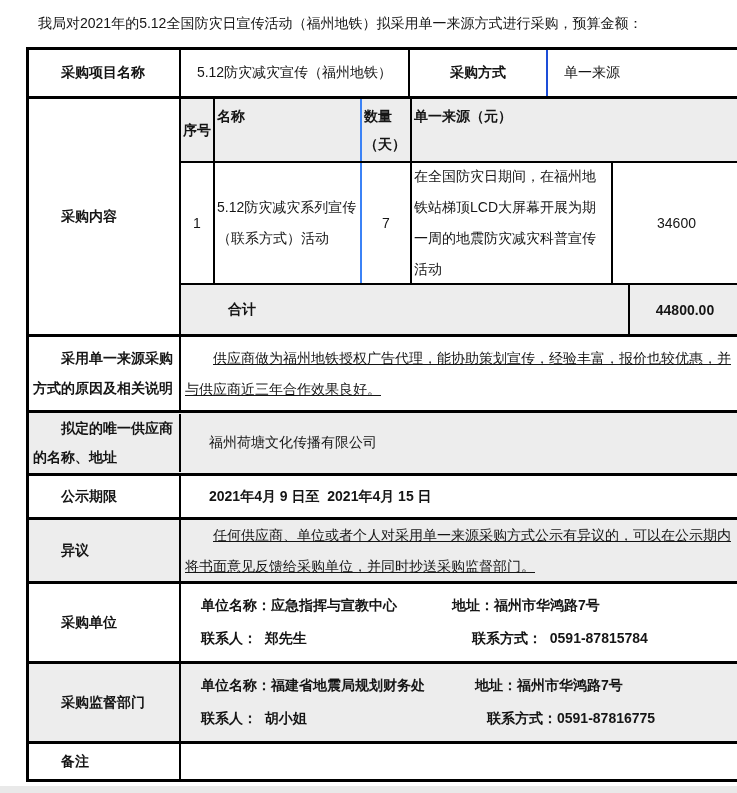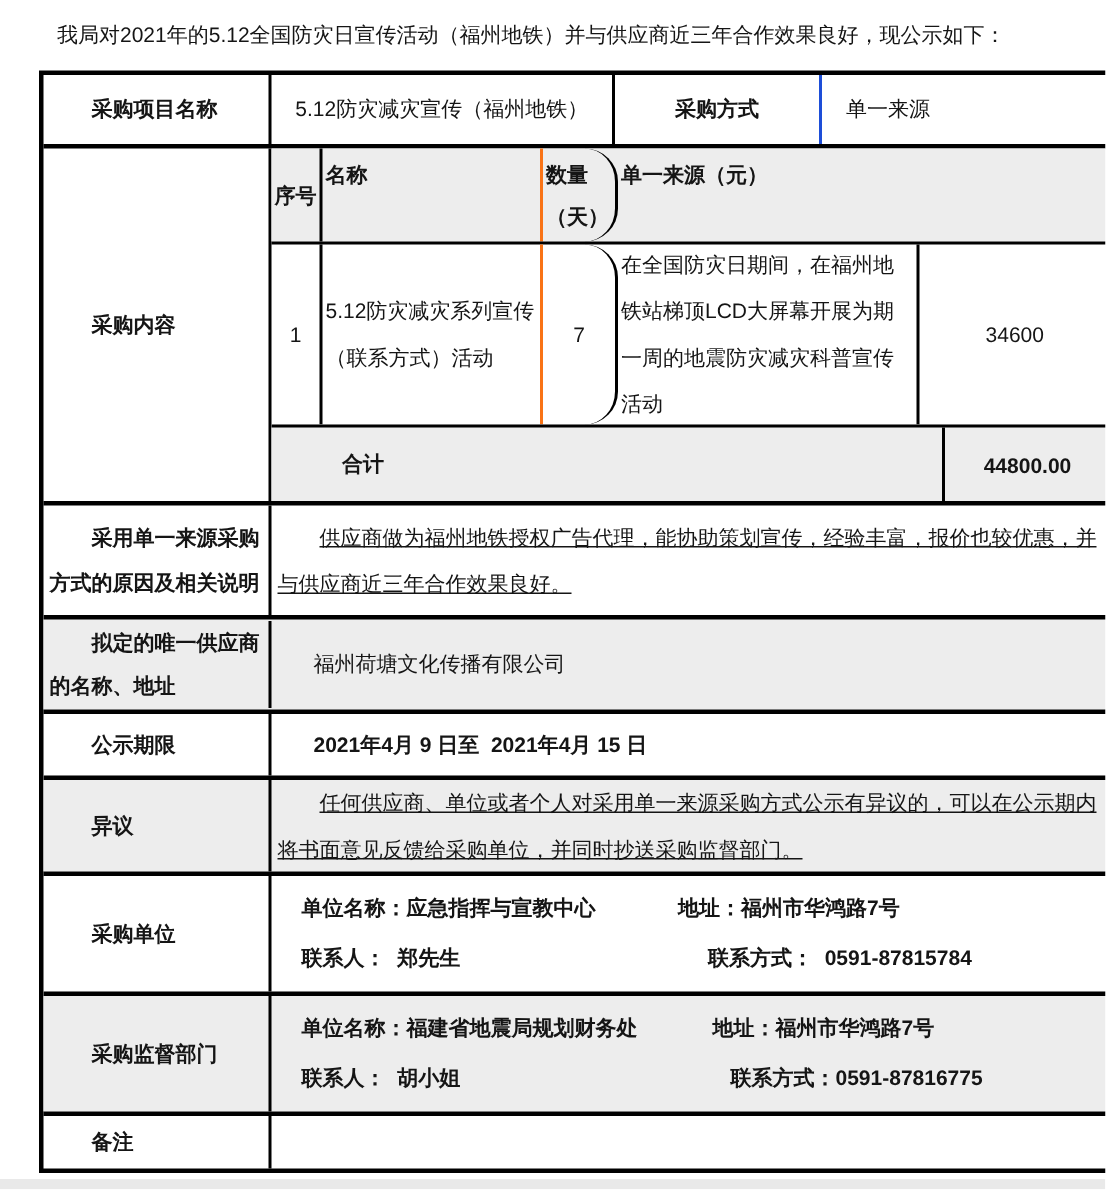--- a/index.html
+++ b/index.html
@@ -26,22 +26,22 @@
   .r-i{height:38px;}
   
   .ca1{flex:0 0 229px;border-right:2px solid #000;display:flex;align-items:center;justify-content:center;}
   .ca2{flex:0 0 138px;border-right:2px solid #1d4ed8;display:flex;align-items:center;justify-content:center;font-weight:bold;}
   .ca3{flex:1;display:flex;align-items:center;padding-left:16px;}
   
   .b-right{flex:1;display:flex;flex-direction:column;}
   .srow{display:flex;border-top:2px solid #000;}
   .srow.first{border-top:none;}
   .c-no{flex:0 0 34px;border-right:2px solid #000;display:flex;align-items:center;justify-content:center;}
-  .c-name{flex:0 0 147px;border-right:2px solid #f97316;display:flex;align-items:center;}
-  .c-qty{flex:0 0 50px;border-right:2px solid #000;border-radius:22px;}
+  .c-name{flex:0 0 147px;border-right:2px solid #3b82f6;display:flex;align-items:center;}
+  .c-qty{flex:0 0 50px;border-right:2px solid #000;}
   .c-spec{flex:0 0 201px;border-right:2px solid #000;display:flex;align-items:center;}
   .c-budget{flex:1;display:flex;align-items:center;justify-content:center;}
   .hrow{height:62px;font-weight:bold;}
   .hrow .hcell{padding:3px 2px;line-height:2.0;}
   .hrow .c-name,.hrow .c-spec{align-items:flex-start;}
   .hrow .c-budget{align-items:flex-start;justify-content:flex-start;}
   .irow{height:122px;}
   .irow .c-name p,.irow .c-spec p{margin:0;padding:0 2px;line-height:2.2;}
   .irow .c-qty{display:flex;align-items:center;justify-content:center;}
   .trow{flex:1;font-weight:bold;padding-left:11px;}
@@ -61,21 +61,21 @@
   .w271{width:271px;}
   .w274{width:274px;}
   .w286{width:286px;}
   .strip{position:absolute;left:0;bottom:0;width:737px;height:7px;background:#e9e9e9;}
 </style>
 </head>
 <body>
 
 <div class="page">
 
-  <p class="intro">我局对2021年的5.12全国防灾日宣传活动（福州地铁）并与供应商近三年合作效果良好，现公示如下：</p>
+  <p class="intro">我局对2021年的5.12全国防灾日宣传活动（福州地铁）拟采用单一来源方式进行采购，预算金额：</p>
 
   <div class="doc">
 
     <div class="row r-a first">
       <div class="lc">
           <p>采购项目名称</p>
         </div>
       <div class="ca1">5.12防灾减灾宣传（福州地铁）</div>
       <div class="ca2">采购方式</div>
       <div class="ca3">单一来源</div>

